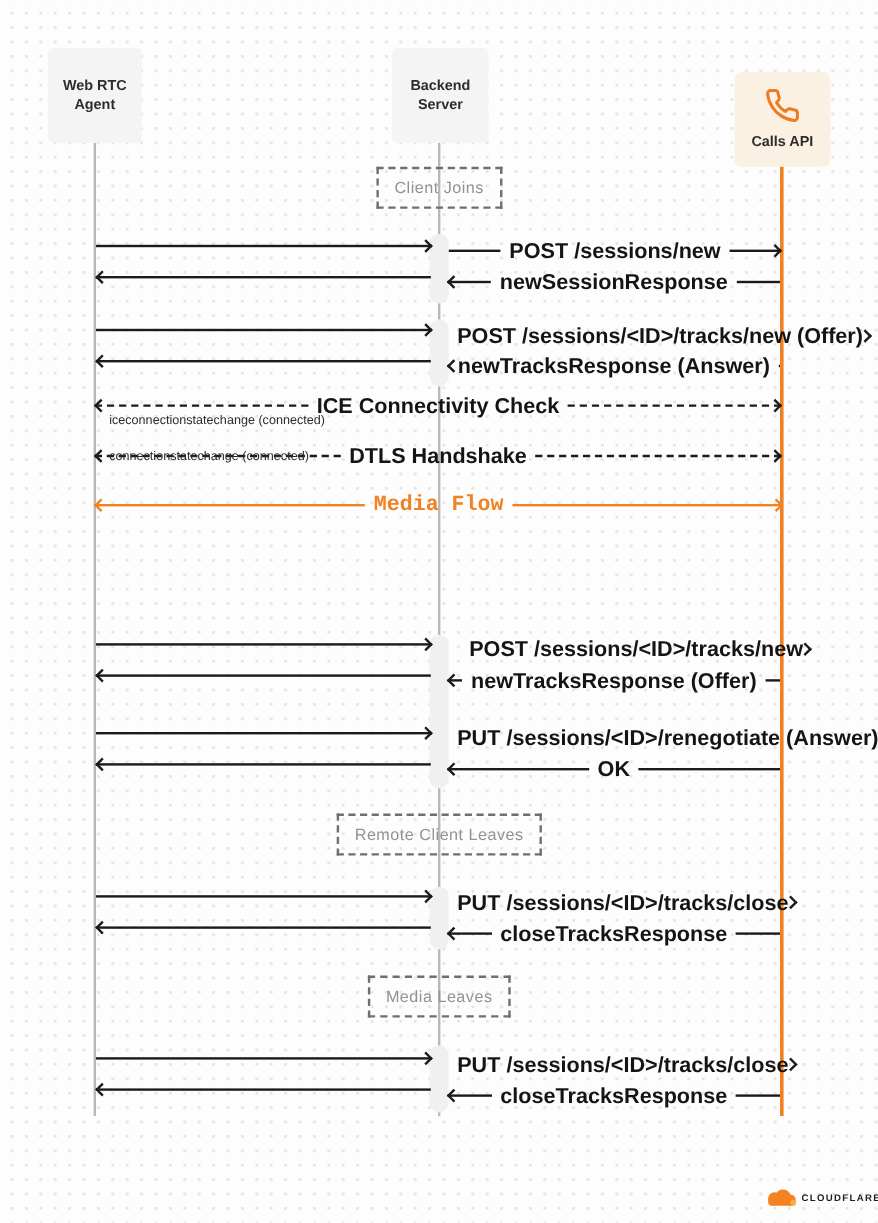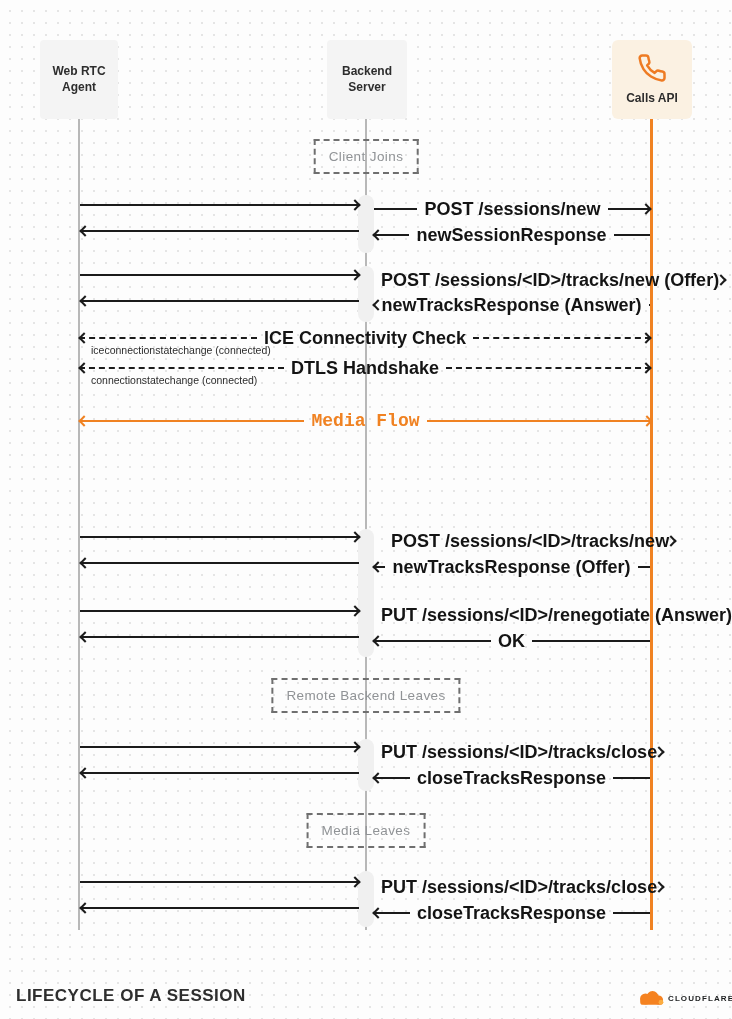--- a/index.html
+++ b/index.html
@@ -11,21 +11,21 @@
     background-size:12px 12px; background-position:4px 5px;
   }
   .lifeline{ position:absolute; top:119px; height:811px; width:2px; background:#b8b8b8; }
   .lifeline.orange{ width:2.5px; background:#f08222; }
   .bar{ position:absolute; left:358px; width:16px; background:#f0f0f0; border-radius:8px; }
   .actor{
     position:absolute; top:40px; height:79px; background:#f4f4f4; border-radius:4px;
     display:flex; flex-direction:column; align-items:center; justify-content:center;
     text-align:center; font-weight:bold; font-size:12px; color:#2d2d2d; line-height:1.3;
   }
-  .actor.calls{ background:#fbf1e2; border-radius:6px; gap:8px; }
+  .actor.calls{ background:#fbf1e2; border-radius:6px; gap:8px;margin-top:20px; }
   .actor .alabel{ padding:0 4px; }
   .milestone{
     position:absolute; left:366px; transform:translateX(-50%);
     border:2px dashed #6f6f6f; color:#909396; font-size:13.5px; letter-spacing:0.4px;
     padding:8px 13px; white-space:nowrap;
   }
   .msg{ position:absolute; height:16px; display:flex; align-items:center; }
   .ln{ flex:1 1 0; min-width:0; height:2.6px; background:#1b1b1b; }
   .lbl{ font-weight:bold; font-size:18px; color:#141414; padding:0 7px; white-space:nowrap; }
   .chev{ flex:0 0 auto; width:8px; height:8px; border-top:2.6px solid #1b1b1b; border-right:2.6px solid #1b1b1b; }
@@ -66,21 +66,21 @@
     <svg width="30" height="30" viewBox="0 0 24 24" fill="none" stroke="#ee7b23" stroke-width="2" stroke-linecap="round" stroke-linejoin="round">
       <path d="M22 16.92v3a2 2 0 0 1-2.18 2 19.79 19.79 0 0 1-8.63-3.07 19.5 19.5 0 0 1-6-6 19.79 19.79 0 0 1-3.07-8.67A2 2 0 0 1 4.11 2h3a2 2 0 0 1 2 1.72 12.84 12.84 0 0 0 .7 2.81 2 2 0 0 1-.45 2.11L8.09 9.91a16 16 0 0 0 6 6l1.27-1.27a2 2 0 0 1 2.11-.45 12.84 12.84 0 0 0 2.81.7A2 2 0 0 1 22 16.92z"></path>
     </svg>
     <span class="alabel">Calls API</span>
   </div>
 
   <div class="milestone" style="top:139px">
     <span>Client Joins</span>
   </div>
   <div class="milestone" style="top:678px">
-    <span>Remote Backend Leaves</span>
+    <span>Remote Client Leaves</span>
   </div>
   <div class="milestone" style="top:813px">
     <span>Media Leaves</span>
   </div>
 
   <div class="msg" style="left:80px;top:197px;width:279px">
     <span class="ln"></span>
       <span class="chev r"></span>
   </div>
   <div class="msg" style="left:374px;top:201px;width:276px">
@@ -123,21 +123,21 @@
 
   <div class="msg dashed" style="left:80px;top:330px;width:570px">
     <span class="chev l"></span>
       <span class="ln"></span>
     <span class="lbl">ICE Connectivity Check</span>
     <span class="ln"></span>
       <span class="chev r"></span>
   </div>
   <span class="sub" style="left:91px;top:344px">iceconnectionstatechange (connected)</span>
 
-  <div class="msg dashed" style="left:80px;top:360px;width:570px">
+  <div class="msg dashed" style="left:80px;top:372px;width:570px">
     <span class="chev l"></span>
       <span class="ln"></span>
     <span class="lbl">DTLS Handshake</span>
     <span class="ln"></span>
       <span class="chev r"></span>
   </div>
   <span class="sub" style="left:91px;top:374px">connectionstatechange (connected)</span>
 
   <div class="msg orange" style="left:80px;top:413px;width:571px">
     <span class="chev l"></span>
@@ -224,21 +224,20 @@
     <span class="chev l"></span>
       <span class="ln"></span>
   </div>
   <div class="msg" style="left:374px;top:905px;width:276px">
     <span class="chev l"></span>
       <span class="ln"></span>
     <span class="lbl">closeTracksResponse</span>
     <span class="ln"></span>
   </div>
 
-  <div class="footer-title">LIFECYCLE OF A SESSION</div>
   <div class="logo">
     <svg width="27" height="14" viewBox="0 0 27 14">
       <circle cx="8.5" cy="8" r="5.5" fill="#f58220"></circle>
       <circle cx="15.5" cy="6.3" r="6.2" fill="#f58220"></circle>
       <circle cx="21.5" cy="9" r="4.6" fill="#f58220"></circle>
       <rect x="3.2" y="8" width="22.6" height="5.8" rx="2.9" fill="#f58220"></rect>
       <circle cx="24" cy="11.2" r="2.4" fill="#fbad41"></circle>
     </svg>
     <span class="brand">CLOUDFLARE</span>
   </div>

